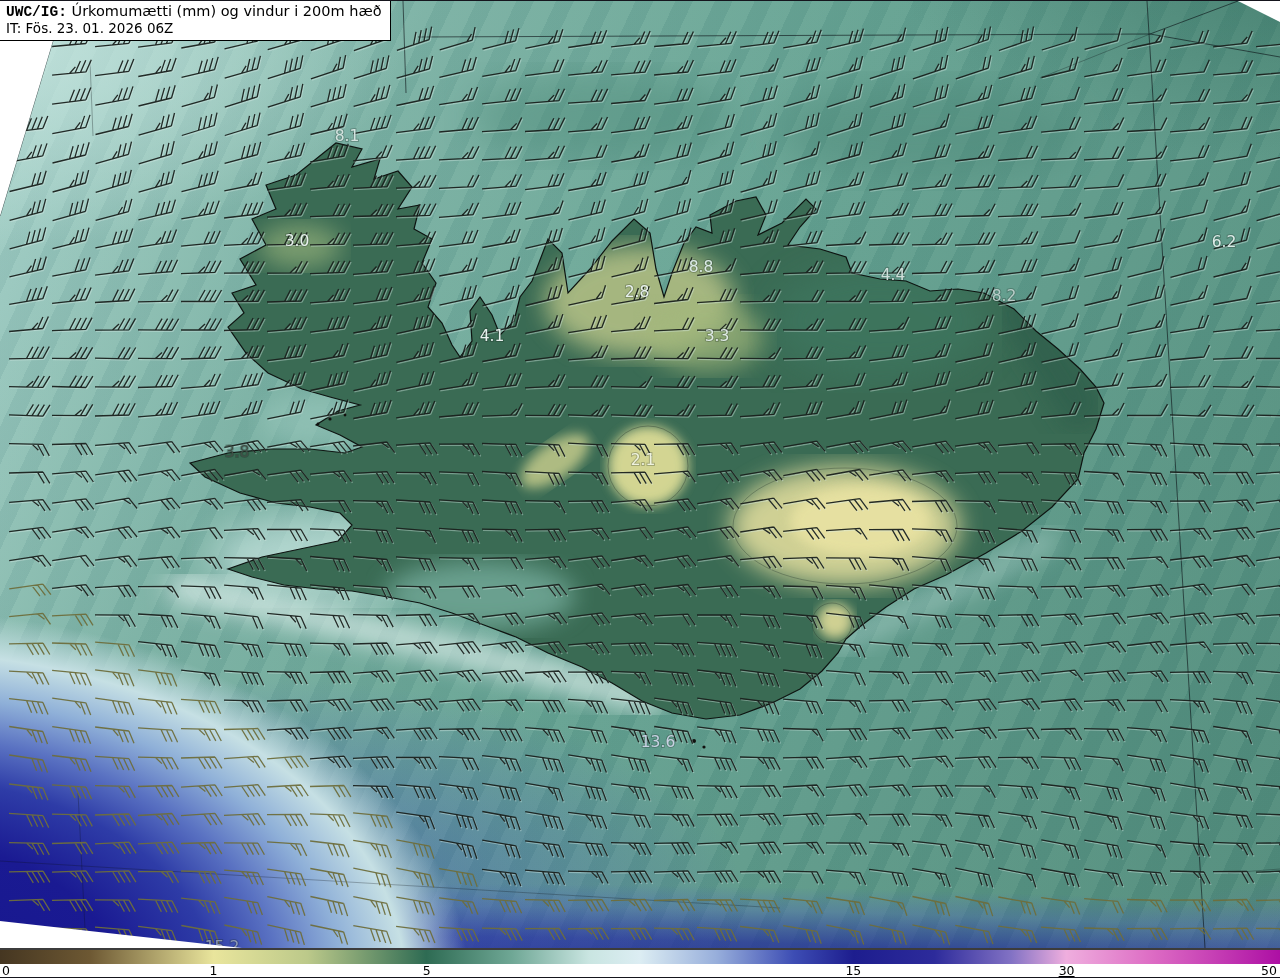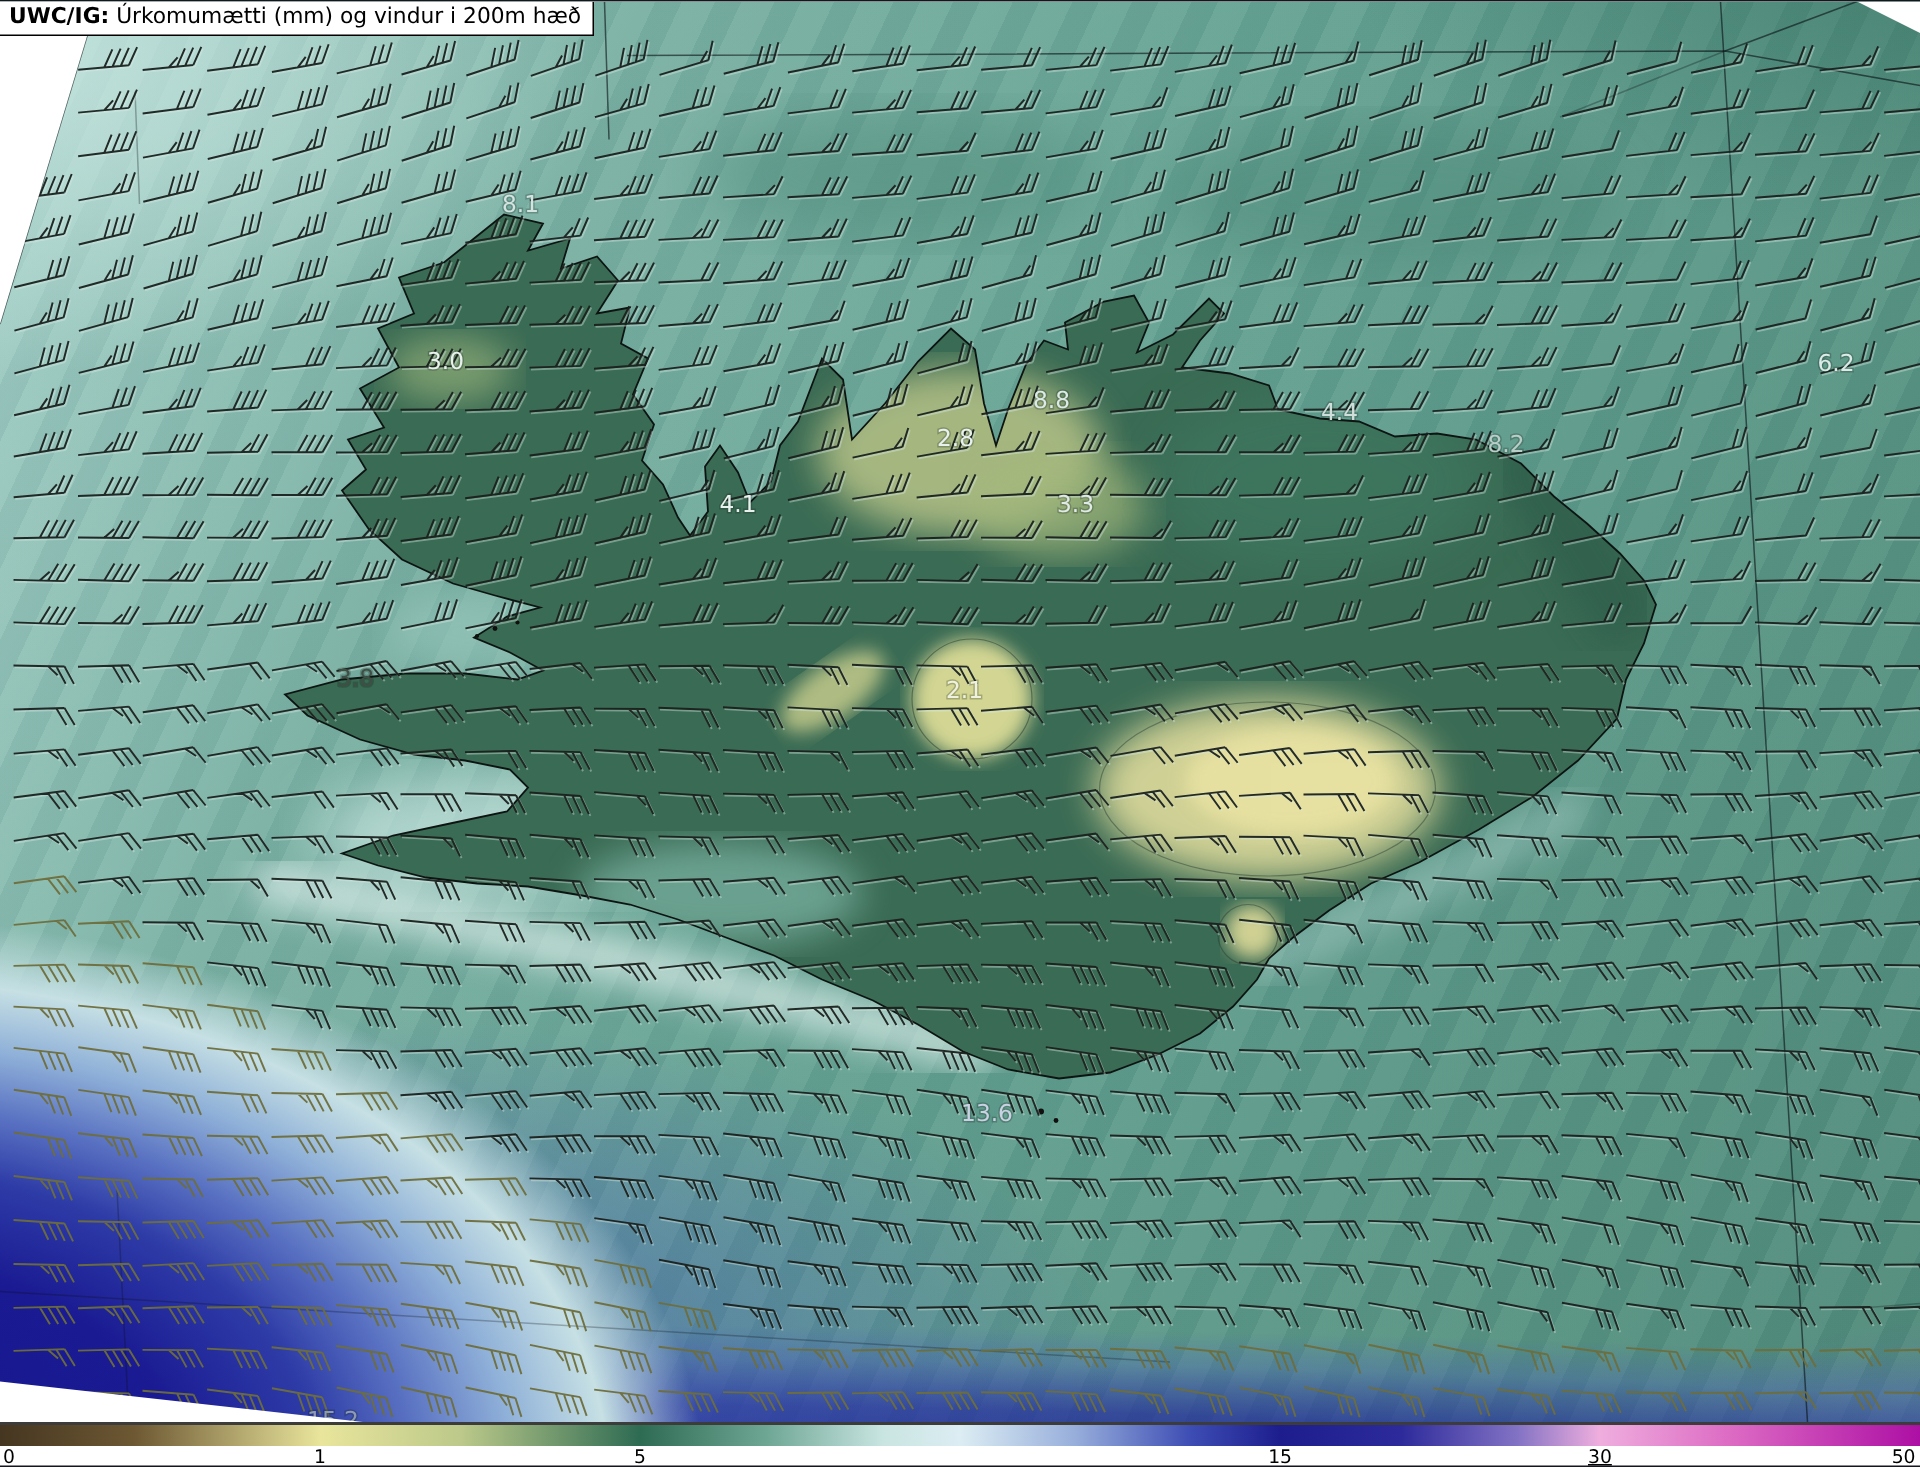--- a/index.html
+++ b/index.html
@@ -23,21 +23,21 @@
       linear-gradient(115deg,#a7d2ca 0%, #7ab1a3 25%, #63a190 52%, #4f8a79 100%);
   }
   .map svg{position:absolute;left:0;top:0;}
   
   .titlebox{
     position:absolute;left:0;top:0;background:#fff;border:1px solid #000;border-left:none;border-top:none;
     padding:2px 8px 3px 6px;line-height:1.18;color:#000;white-space:nowrap;z-index:5;
   }
   .titlebox .t1{font-size:14.5px;}
   .titlebox .t2,.titlebox .t3{font-size:13.5px;}
-  .titlebox b{font-weight:bold;}
+  .titlebox b{font-weight:bold;font-family:Liberation Mono, monospace;}
   
   .footer{position:absolute;left:0;top:947px;width:1280px;height:31px;background:#fff;border-bottom:2px solid #15151d;box-sizing:border-box;}
   .cbar{position:absolute;left:0;top:0;width:1280px;height:16px;border-top:2px solid #3c3c3c;box-sizing:border-box;}
   .cticks{position:absolute;left:0;top:16px;width:1280px;height:14px;font-size:12.5px;color:#000;}
   .cticks span{position:absolute;top:-1px;transform:translateX(-50%);}
   .cticks span.first{transform:none;}
   .cticks span.last{transform:translateX(-100%);}
 </style>
 </head>
 <body>
@@ -148,20 +148,21 @@
 
       <g fill="#ffffff">
         <polygon points="0,0 65,0 0,215"></polygon>
         <polygon points="0,920 242,947 0,947"></polygon>
         <polygon points="1238,0 1280,0 1280,21"></polygon>
       </g>
     </svg>
 
     <div class="titlebox">
       <div class="t1"><b>UWC/IG:</b> <span>Úrkomumætti (mm) og vindur i 200m hæð</span></div>
+      <div class="t2">IT: Fös. 23. 01. 2026 06Z</div>
     </div>
   </div>
 
   <div class="footer">
     <div class="cbar" id="cbar" style="background: linear-gradient(90deg, rgb(69, 54, 33) 0%, rgb(109, 88, 51) 7%, rgb(233, 229, 156) 16.7%, rgb(188, 201, 138) 24%, rgb(46, 107, 83) 33.3%, rgb(111, 167, 149) 40%, rgb(201, 229, 225) 46%, rgb(220, 237, 243) 50%, rgb(151, 174, 219) 56%, rgb(61, 77, 180) 62%, rgb(29, 29, 142) 66.7%, rgb(45, 43, 155) 73%, rgb(130, 114, 196) 79%, rgb(239, 174, 222) 83.3%, rgb(221, 108, 196) 90%, rgb(173, 15, 164) 100%);"></div>
     <div class="cticks" id="cticks">
         <span class="first" style="left: 2px;">0</span>
         <span style="left: 16.67%;">1</span>
         <span style="left: 33.33%;">5</span>
         <span style="left: 50%; margin-top: 19px;">10</span>

